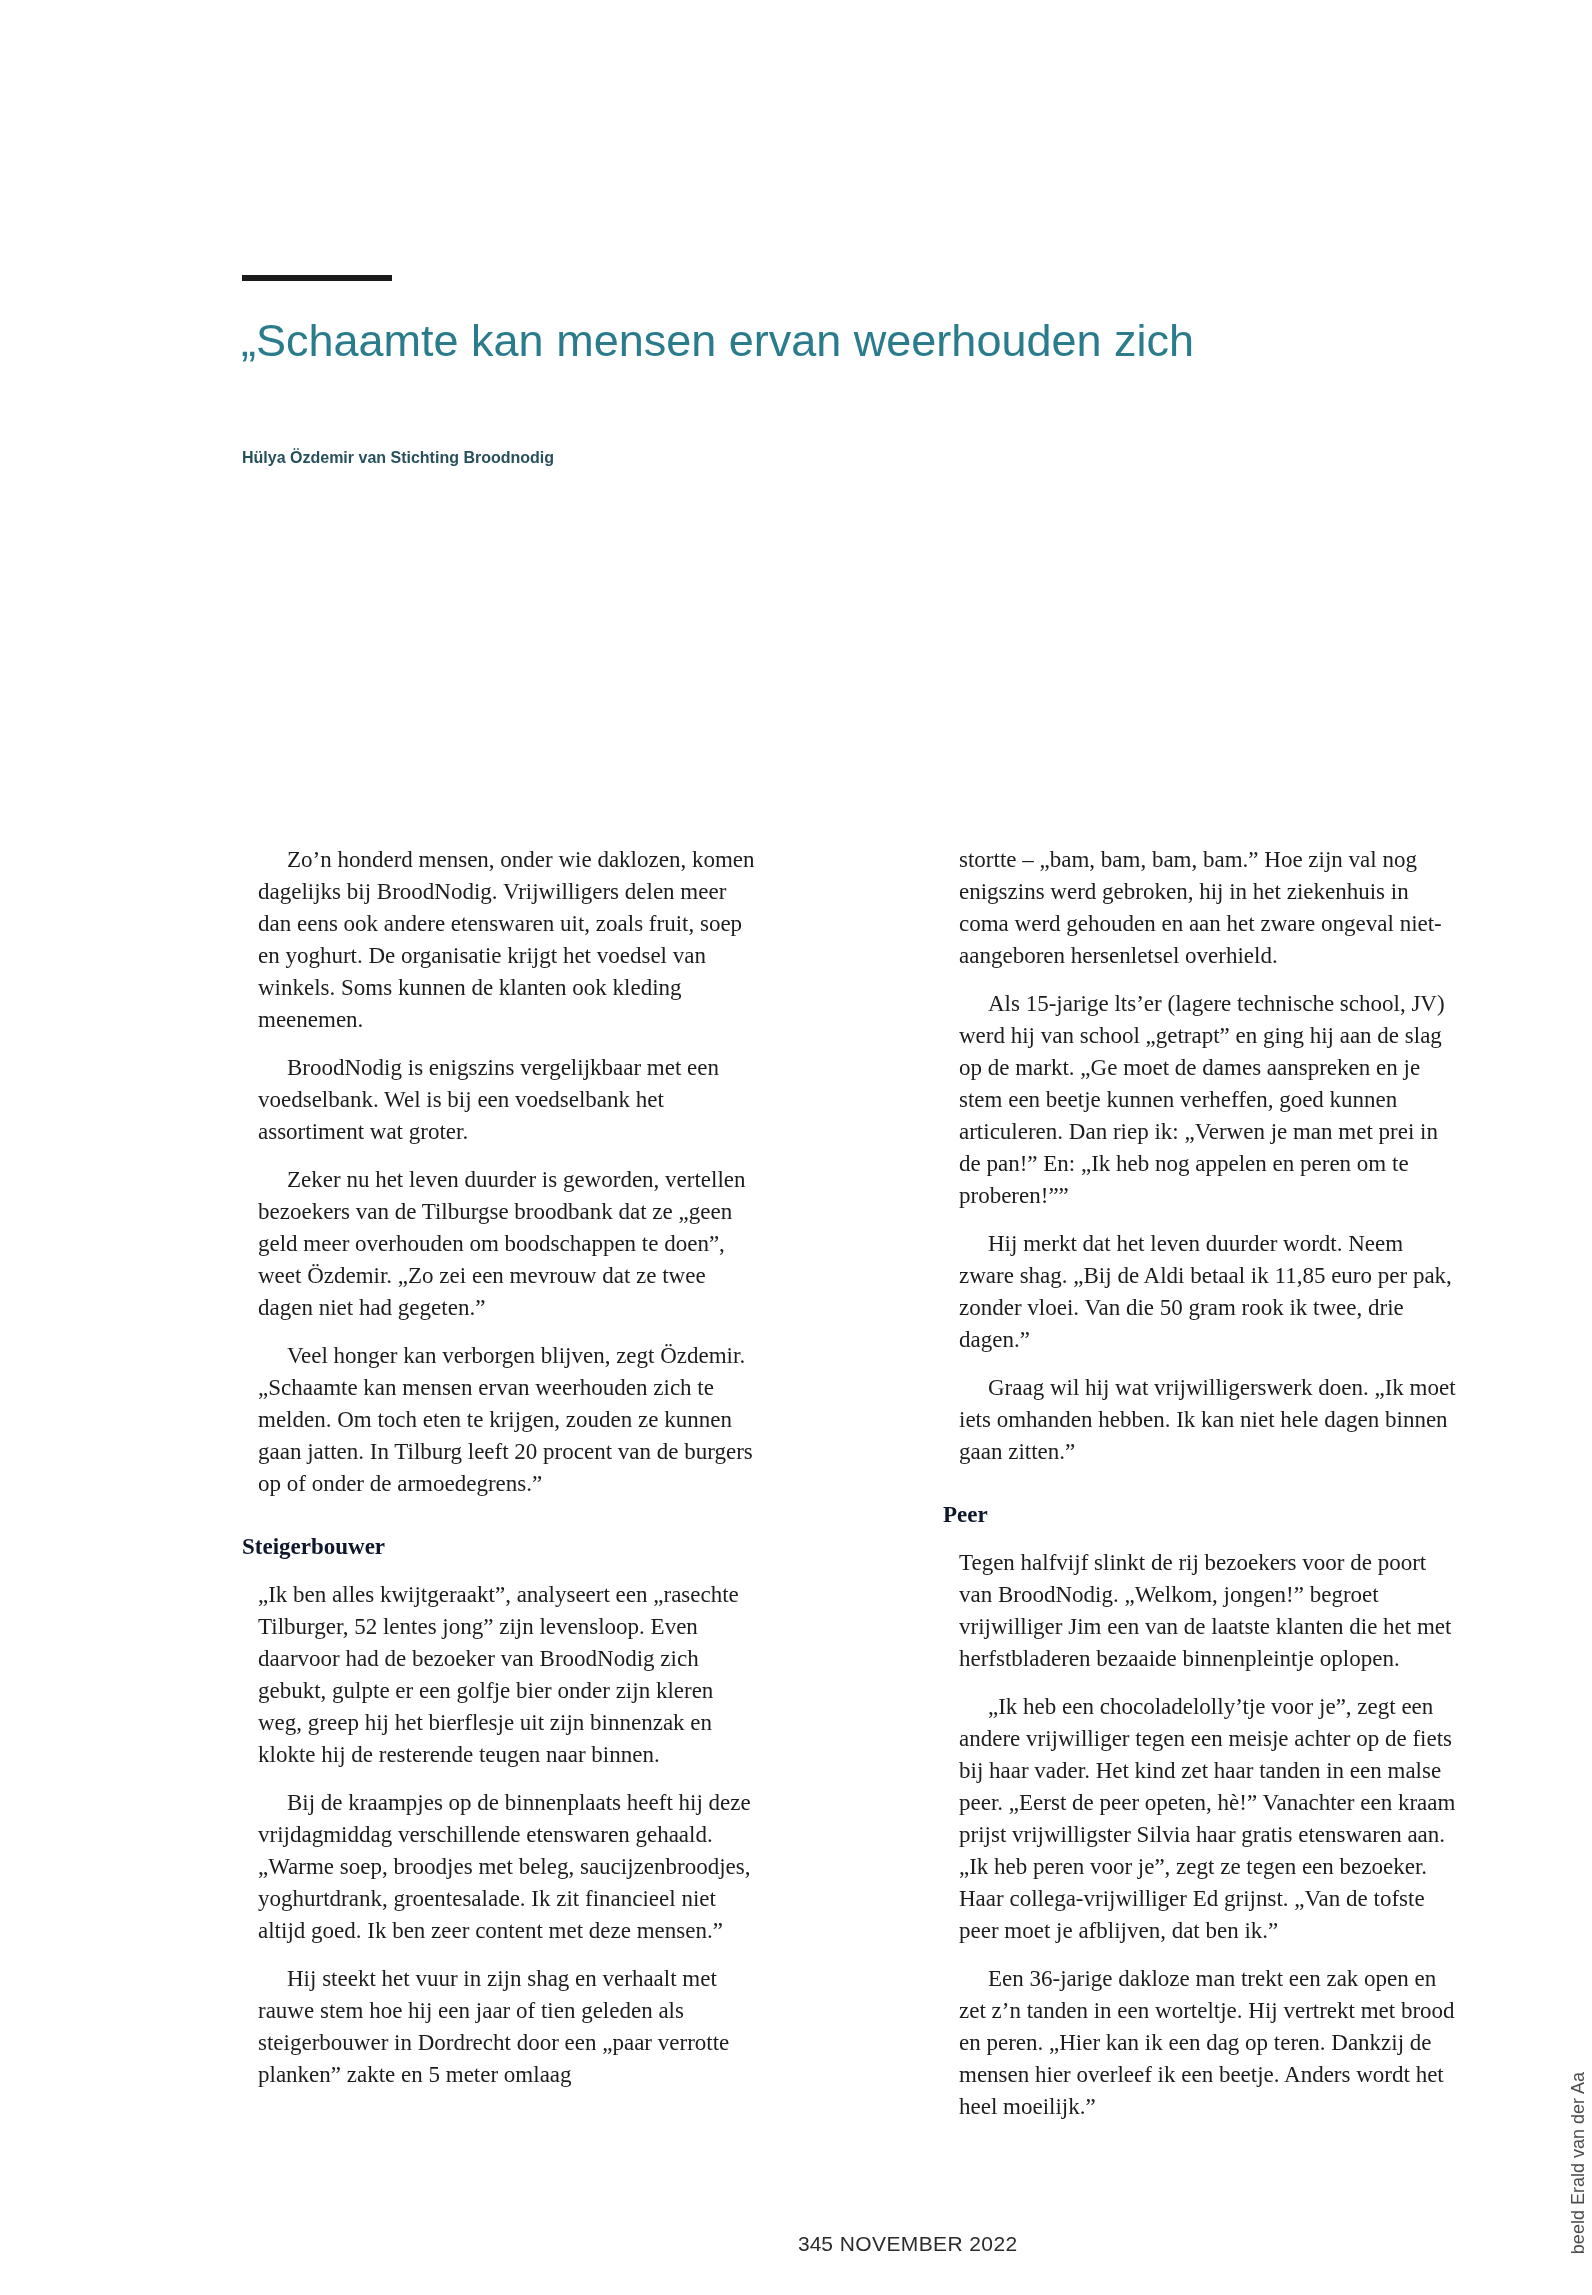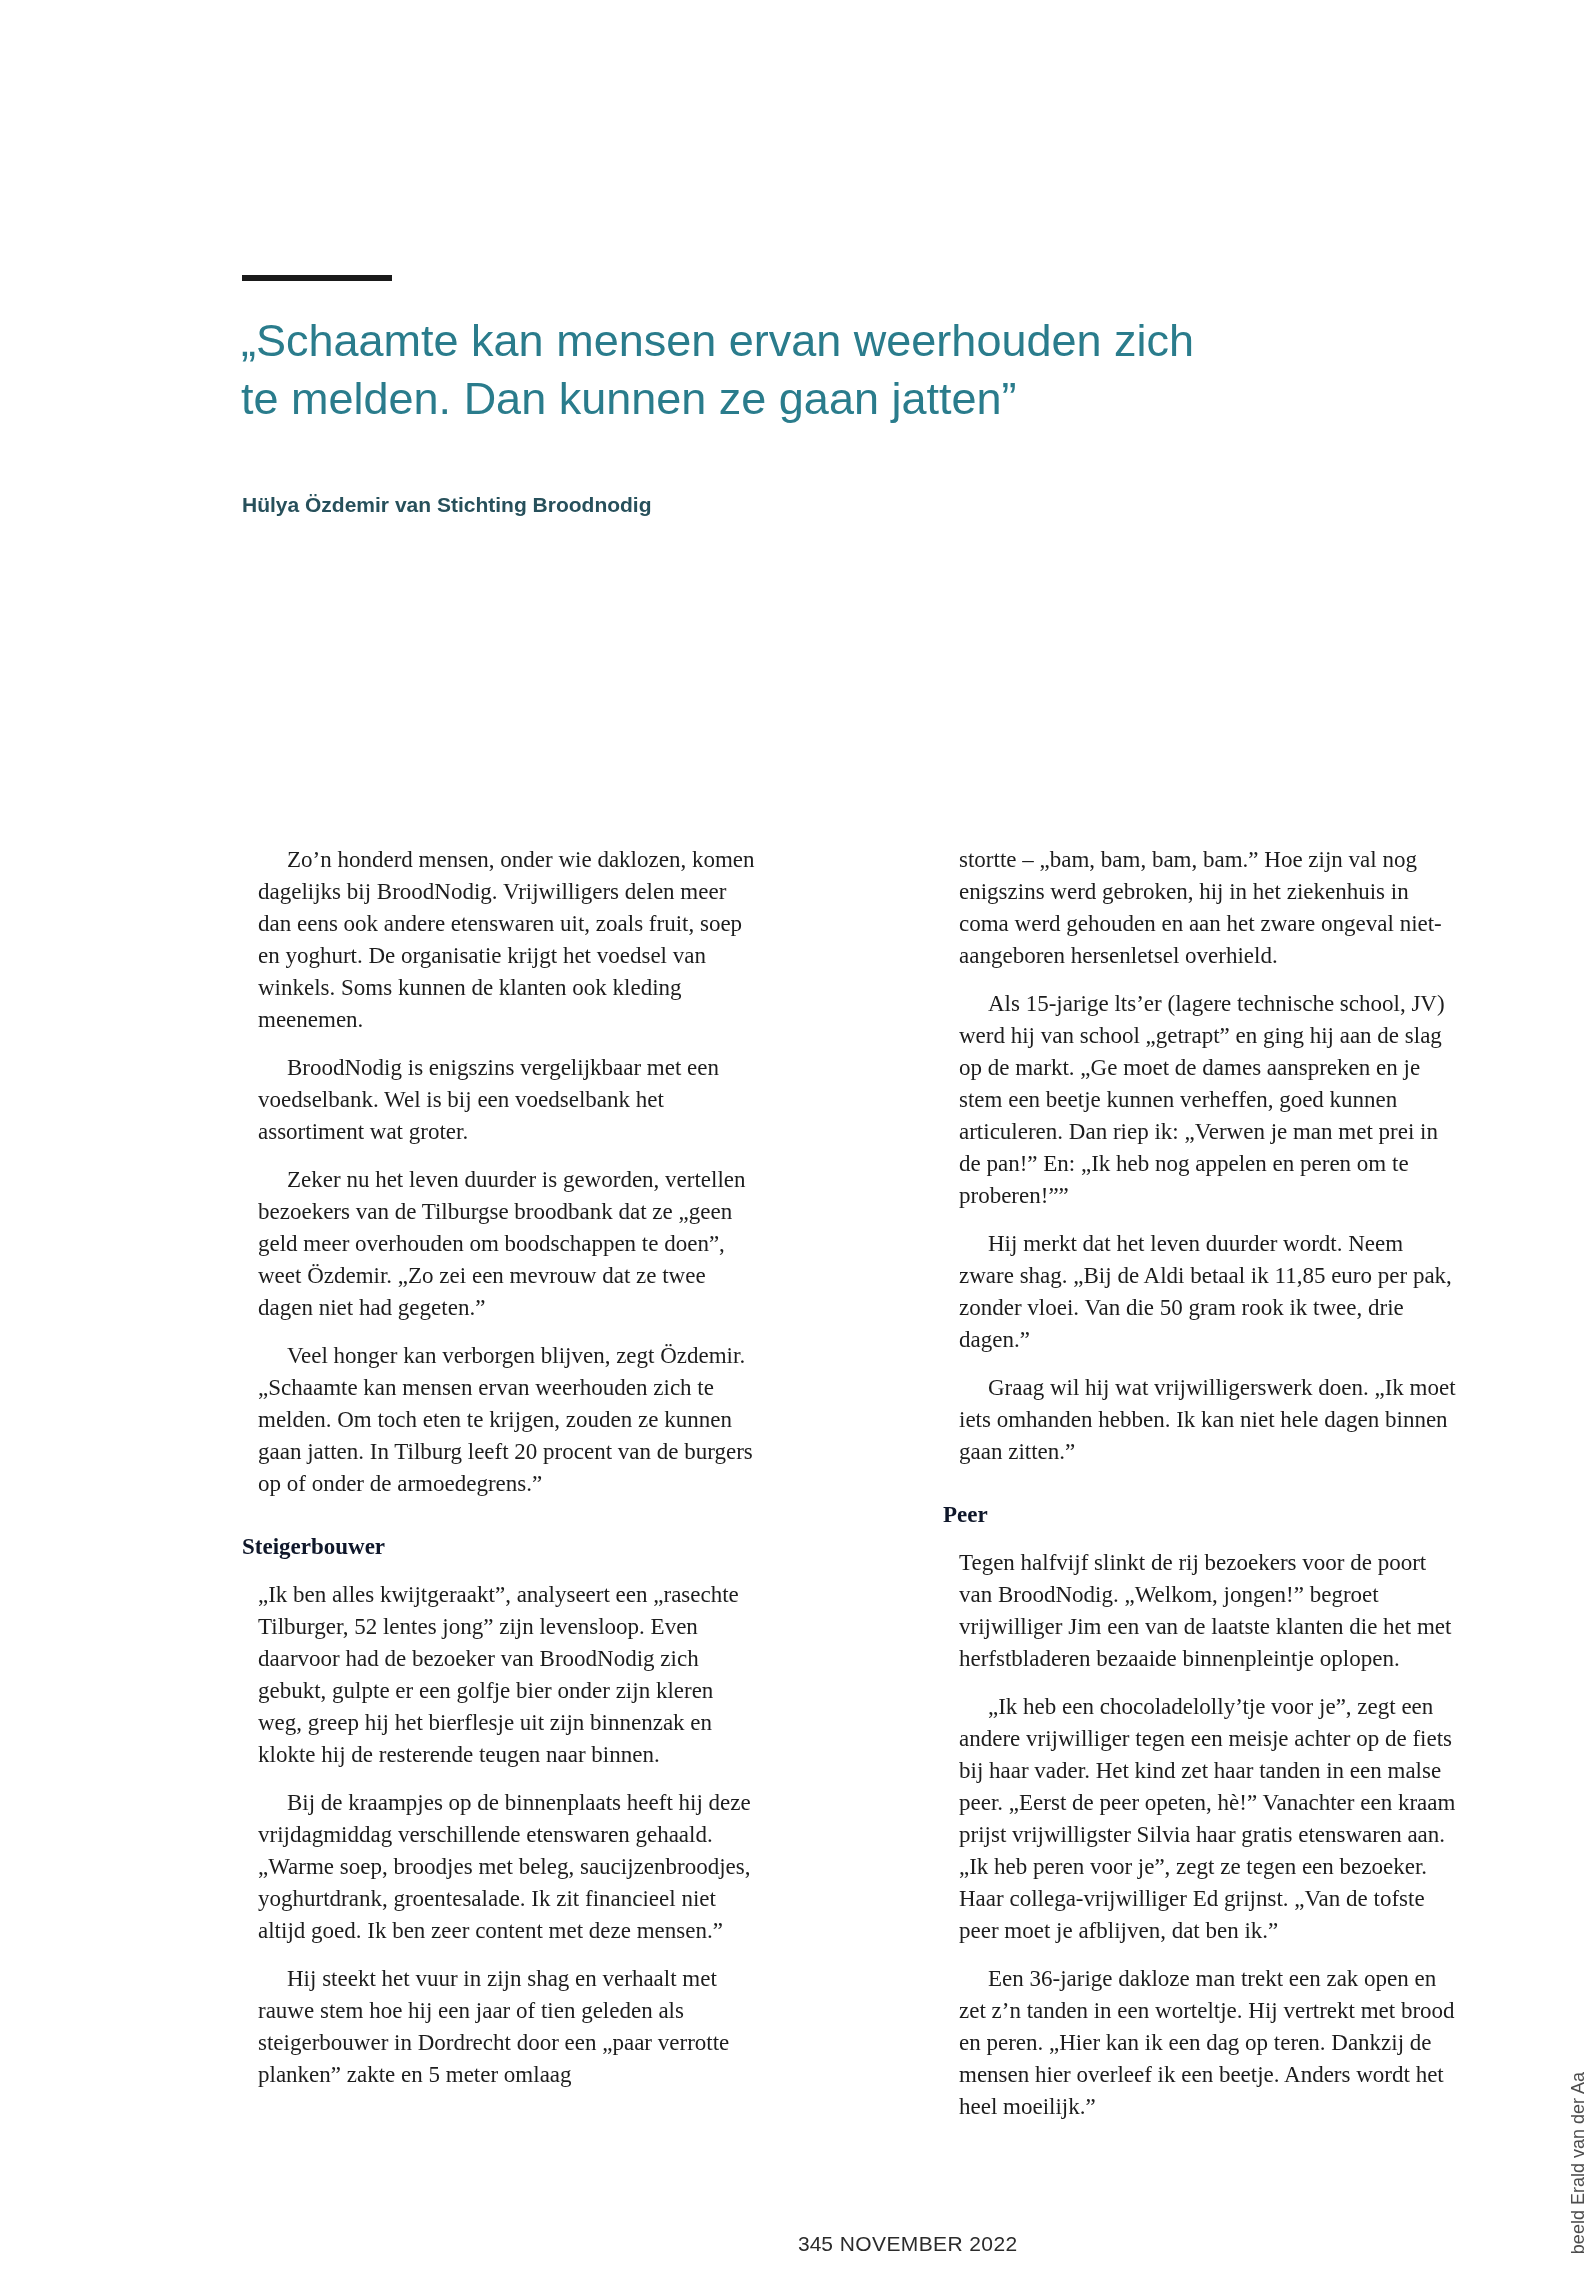--- a/index.html
+++ b/index.html
@@ -26,24 +26,24 @@
     width:1225px;
     font-family:"Liberation Sans", sans-serif;
     font-weight:400;
     font-size:45px;
     line-height:58px;
     color:#2a7c8c;
   }
   .headline .hl-line { display:block; }
   .subtitle {
     position:absolute;
-    left:242px; top:493px;
+    left:242px; top:449px;
     font-family:"Liberation Sans", sans-serif;
     font-weight:700;
-    font-size:21px;
+    font-size:16px;
     color:#27505b;
   }
   .body-columns {
     position:absolute;
     left:242px; top:828px;
     width:1231px;
     display:flex;
     gap:171px;
   }
   .col {
@@ -84,21 +84,20 @@
 </style>
 </head>
 <body>
 
 <div class="page">
 
   <div class="top-rule"></div>
 
   <h1 class="headline">
     <span class="hl-line">„Schaamte kan mensen ervan weerhouden zich</span>
-    <span class="hl-line">te melden. Dan kunnen ze gaan jatten”</span>
   </h1>
 
   <div class="subtitle">Hülya Özdemir van Stichting Broodnodig</div>
 
   <div class="body-columns">
 
     <div class="col">
       <p class="indent">Zo’n honderd mensen, onder wie daklozen, komen dagelijks bij BroodNodig. Vrijwilligers delen meer dan eens ook andere etenswaren uit, zoals fruit, soep en yoghurt. De organisatie krijgt het voedsel van winkels. Soms kunnen de klanten ook kleding meenemen.</p>
       <p class="indent">BroodNodig is enigszins vergelijkbaar met een voedselbank. Wel is bij een voedselbank het assortiment wat groter.</p>
       <p class="indent">Zeker nu het leven duurder is geworden, vertellen bezoekers van de Tilburgse broodbank dat ze „geen geld meer overhouden om boodschappen te doen”, weet Özdemir. „Zo zei een mevrouw dat ze twee dagen niet had gegeten.”</p>

